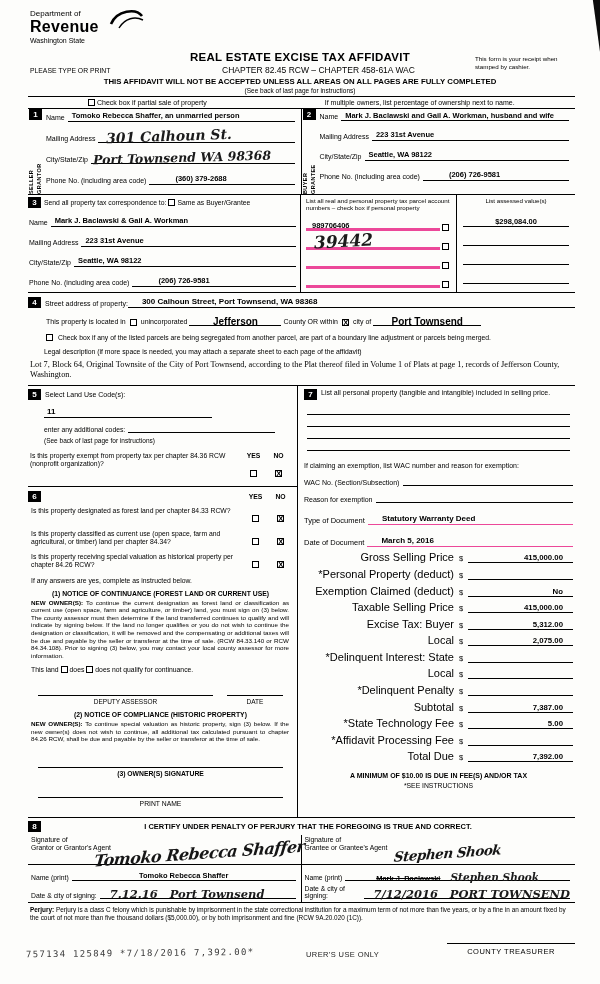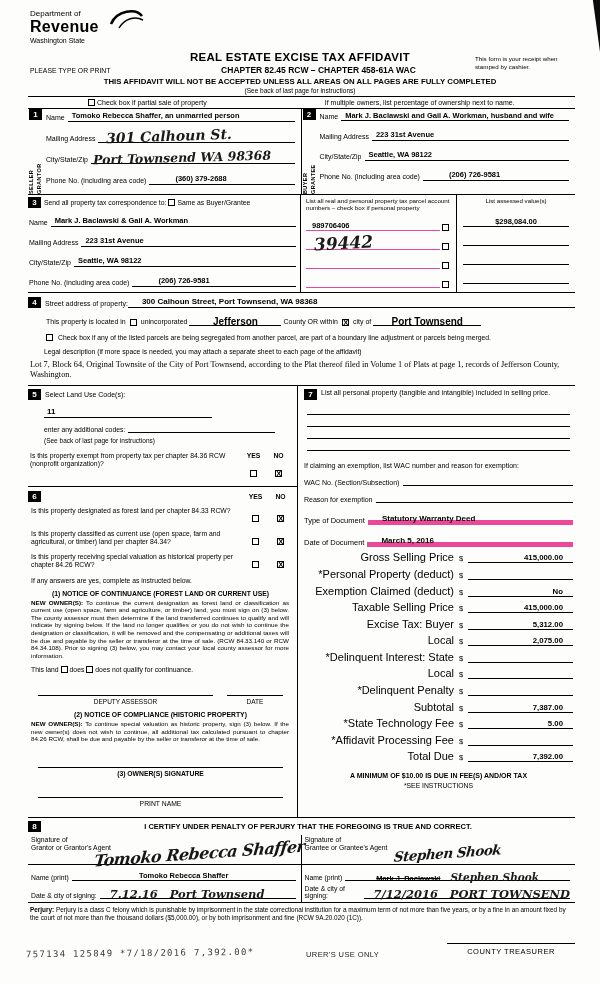--- a/index.html
+++ b/index.html
@@ -9,21 +9,21 @@
   .wedge { position:absolute; top:0; right:0; width:11px; height:52px; background:#0c0c0c;
            clip-path:polygon(35% 0, 100% 0, 100% 100%); }
 
   
   .logo { position:absolute; left:30px; top:9px; width:130px; }
   .logo .l1 { font-size:8px; }
   .logo .l2 { font-size:16px; font-weight:bold; letter-spacing:.3px; }
   .logo .l3 { font-size:7px; margin-top:1px; }
   .logo svg { position:absolute; left:78px; top:-2px; }
   .title   { position:absolute; top:51px; left:0; right:0; text-align:center; font-weight:bold; font-size:11.5px; letter-spacing:.3px; }
-  .chapter { position:absolute; top:65px; left:0; right:8px; text-align:center; font-size:8.5px; font-weight:bold;padding-left:45px; }
+  .chapter { position:absolute; top:65px; left:0; right:8px; text-align:center; font-size:8.5px; font-weight:normal;padding-left:45px; }
   .ptp     { position:absolute; top:67px; left:30px; font-size:6.8px; }
   .rcpt    { position:absolute; top:55px; right:27px; width:98px; font-size:6.2px; line-height:1.25; }
   .warn    { position:absolute; top:77px; left:0; right:0; text-align:center; font-size:7.8px; font-weight:bold; }
   .seeb    { position:absolute; top:87px; left:0; right:0; text-align:center; font-size:6.5px; }
 
   .form { position:absolute; left:28px; top:96px; width:547px; }
 
   .numbox { width:13px; height:11px; background:#000; color:#fff; font-size:8px; font-weight:bold;
             display:inline-flex; align-items:center; justify-content:center; flex:none; }
   .cb { display:inline-block; width:7px; height:7px; border:1px solid #000; vertical-align:-1px;
@@ -56,21 +56,21 @@
   .hw-csz  { position:absolute; left:2px; bottom:-2px; font-size:12.5px; white-space:nowrap; transform:rotate(-1.5deg); }
   .mt1{margin-top:1px;} .mt8{margin-top:8px;} .mt9{margin-top:9px;} .mt10{margin-top:10px;}
 
   
   .sec3 { display:flex; border-top:1px solid #000; }
   .s3a { width:272px; padding:2px 4px 5px 0; }
   .s3a .send { display:flex; align-items:center; font-size:6.8px; }
   .s3b { width:156px; border-left:1px solid #000; padding:2px 5px 4px 5px; }
   .s3b .hdr { font-size:6.2px; line-height:1.2; }
   .prow { display:flex; align-items:flex-end; margin-top:9px; }
-  .pl { flex:1; border-bottom:1px solid #ec4899; height:10px; font-weight:bold; font-size:7.5px;
+  .pl { flex:1; border-bottom:3px solid #ec4899; height:10px; font-weight:bold; font-size:7.5px;
         padding-left:6px; position:relative; }
   .hw39 { position:absolute; left:8px; bottom:-4px; font-size:17px; transform:rotate(-3deg); }
   .s3c { flex:1; border-left:1px solid #000; padding:2px 6px 4px 6px; }
   .s3c .hdr { font-size:6.2px; text-align:center; line-height:1.2; }
   .al { border-bottom:1px solid #000; height:10px; margin-top:9px; font-weight:bold; font-size:7.5px;
         text-align:center; }
   .al.first { margin-top:13px; }
 
   
   .sec4 { border-top:1px solid #000; padding:2px 0 4px 0; }
@@ -122,21 +122,21 @@
   .prnl { margin:20px 10px 4px 10px; border-top:1px solid #000; text-align:center; font-size:6.8px; padding-top:2px; }
 
   .s7r1 { display:flex; align-items:flex-start; padding-top:3px; }
   .s7r1 .t { flex:1; font-size:7px; line-height:1.25; padding-left:4px; }
   .bl { border-bottom:1px solid #000; height:12px; margin:0 3px; }
   .bl.first { margin-top:3px; }
   .exn { font-size:7px; margin-top:11px; }
   .wrow { display:flex; align-items:flex-end; margin-top:8px; font-size:7px; }
   .wrow .line { flex:1; border-bottom:1px solid #000; height:9px; margin-left:4px; }
   .drow { display:flex; align-items:flex-end; margin-top:11px; font-size:7.5px; }
-  .drow .dval { flex:1; border-bottom:5px solid #ec4899; font-weight:bold; font-size:8px; height:11px; padding-left:14px; margin-left:3px; }
+  .drow .dval { flex:1; border-bottom:1px solid #ec4899; font-weight:bold; font-size:8px; height:11px; padding-left:14px; margin-left:3px; }
   .mrow { display:flex; align-items:flex-end; margin-top:4.6px; }
   .ml { width:150px; text-align:right; font-size:11px; white-space:nowrap; }
   .md { width:14px; text-align:center; font-size:7.5px; }
   .mv { flex:1; border-bottom:1px solid #000; height:10px; font-weight:bold; font-size:7.8px; text-align:right; padding-right:10px; }
   .minn { font-size:7px; font-weight:bold; text-align:center; margin-top:10px; }
   .seei { font-size:6.8px; text-align:center; margin-top:3px; margin-bottom:5px; }
 
   
   .sec8 { border-top:1px solid #000; }
   .c8r1 { display:flex; align-items:center; padding:3px 0; }

